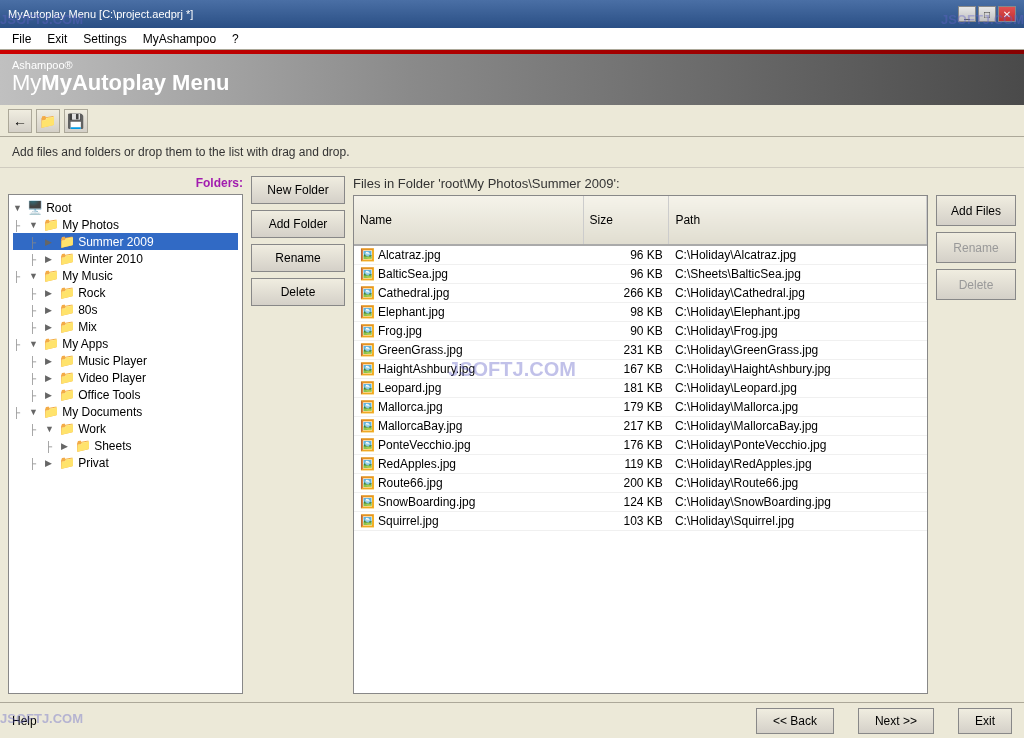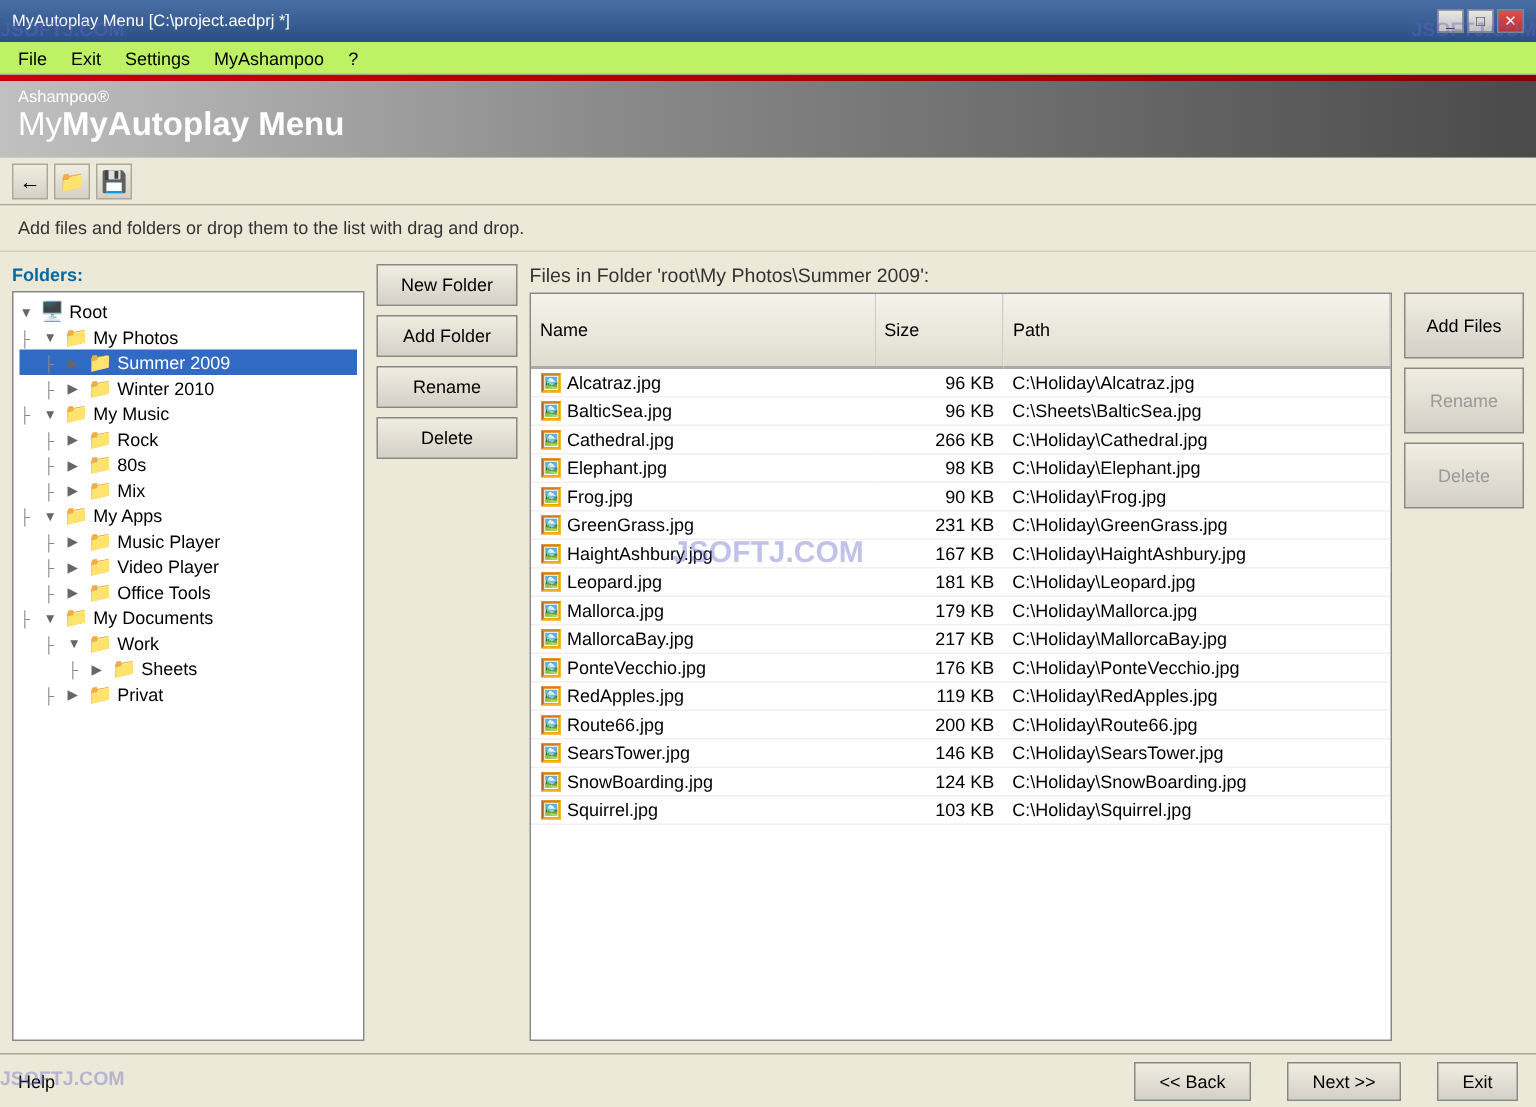--- a/index.html
+++ b/index.html
@@ -22,21 +22,21 @@
       background: linear-gradient(to bottom, #e8e8e8, #c0c0c0);
       border: 1px solid #888;
       font-size: 10px;
       cursor: pointer;
       display: flex; align-items: center; justify-content: center;
       color: #333;
     }
     
     
     .menu-bar {
-      background: #bef264;
+      background: #ffffff;
       height: 22px;
       display: flex;
       align-items: center;
       padding: 0 4px;
       border-bottom: 1px solid #aca899;
     }
     .menu-item {
       padding: 2px 8px;
       cursor: pointer;
       font-size: 12px;
@@ -110,21 +110,22 @@
     
     .folder-panel {
       width: 235px;
       display: flex;
       flex-direction: column;
     }
     .folder-label {
       font-size: 12px;
       font-weight: bold;
       margin-bottom: 4px;
-      color: #0369a1;
+      color: #a21caf;
+      text-align: right;
     }
     .folder-tree {
       background: white;
       border: 1px solid #888;
       flex: 1;
       padding: 4px;
       overflow-y: auto;
       min-height: 450px;
     }
     .tree-item {
@@ -202,21 +203,21 @@
     
     
     .file-actions {
       display: flex;
       flex-direction: column;
       gap: 6px;
       padding-top: 0;
     }
     .file-action-btn {
       width: 80px;
-      height: 44px;
+      height: 31px;
       background: linear-gradient(to bottom, #f0ede0, #d4d0c8);
       border: 1px solid #888;
       cursor: pointer;
       font-size: 12px;
       display: flex; align-items: center; justify-content: center;
     }
     .file-action-btn:disabled {
       color: #999;
       cursor: default;
     }
@@ -495,25 +496,20 @@
                     <td class="col-name"><span class="file-icon">🖼️</span>RedApples.jpg</td>
                     <td class="col-size">119 KB</td>
                     <td class="col-path">C:\Holiday\RedApples.jpg</td>
                   </tr>
                   <tr>
                     <td class="col-name"><span class="file-icon">🖼️</span>Route66.jpg</td>
                     <td class="col-size">200 KB</td>
                     <td class="col-path">C:\Holiday\Route66.jpg</td>
                   </tr>
                   <tr>
-                    <td class="col-name"><span class="file-icon">🖼️</span>SearsTower.jpg</td>
-                    <td class="col-size">146 KB</td>
-                    <td class="col-path">C:\Holiday\SearsTower.jpg</td>
-                  </tr>
-                  <tr>
                     <td class="col-name"><span class="file-icon">🖼️</span>SnowBoarding.jpg</td>
                     <td class="col-size">124 KB</td>
                     <td class="col-path">C:\Holiday\SnowBoarding.jpg</td>
                   </tr>
                   <tr>
                     <td class="col-name"><span class="file-icon">🖼️</span>Squirrel.jpg</td>
                     <td class="col-size">103 KB</td>
                     <td class="col-path">C:\Holiday\Squirrel.jpg</td>
                   </tr>
                 </tbody>

